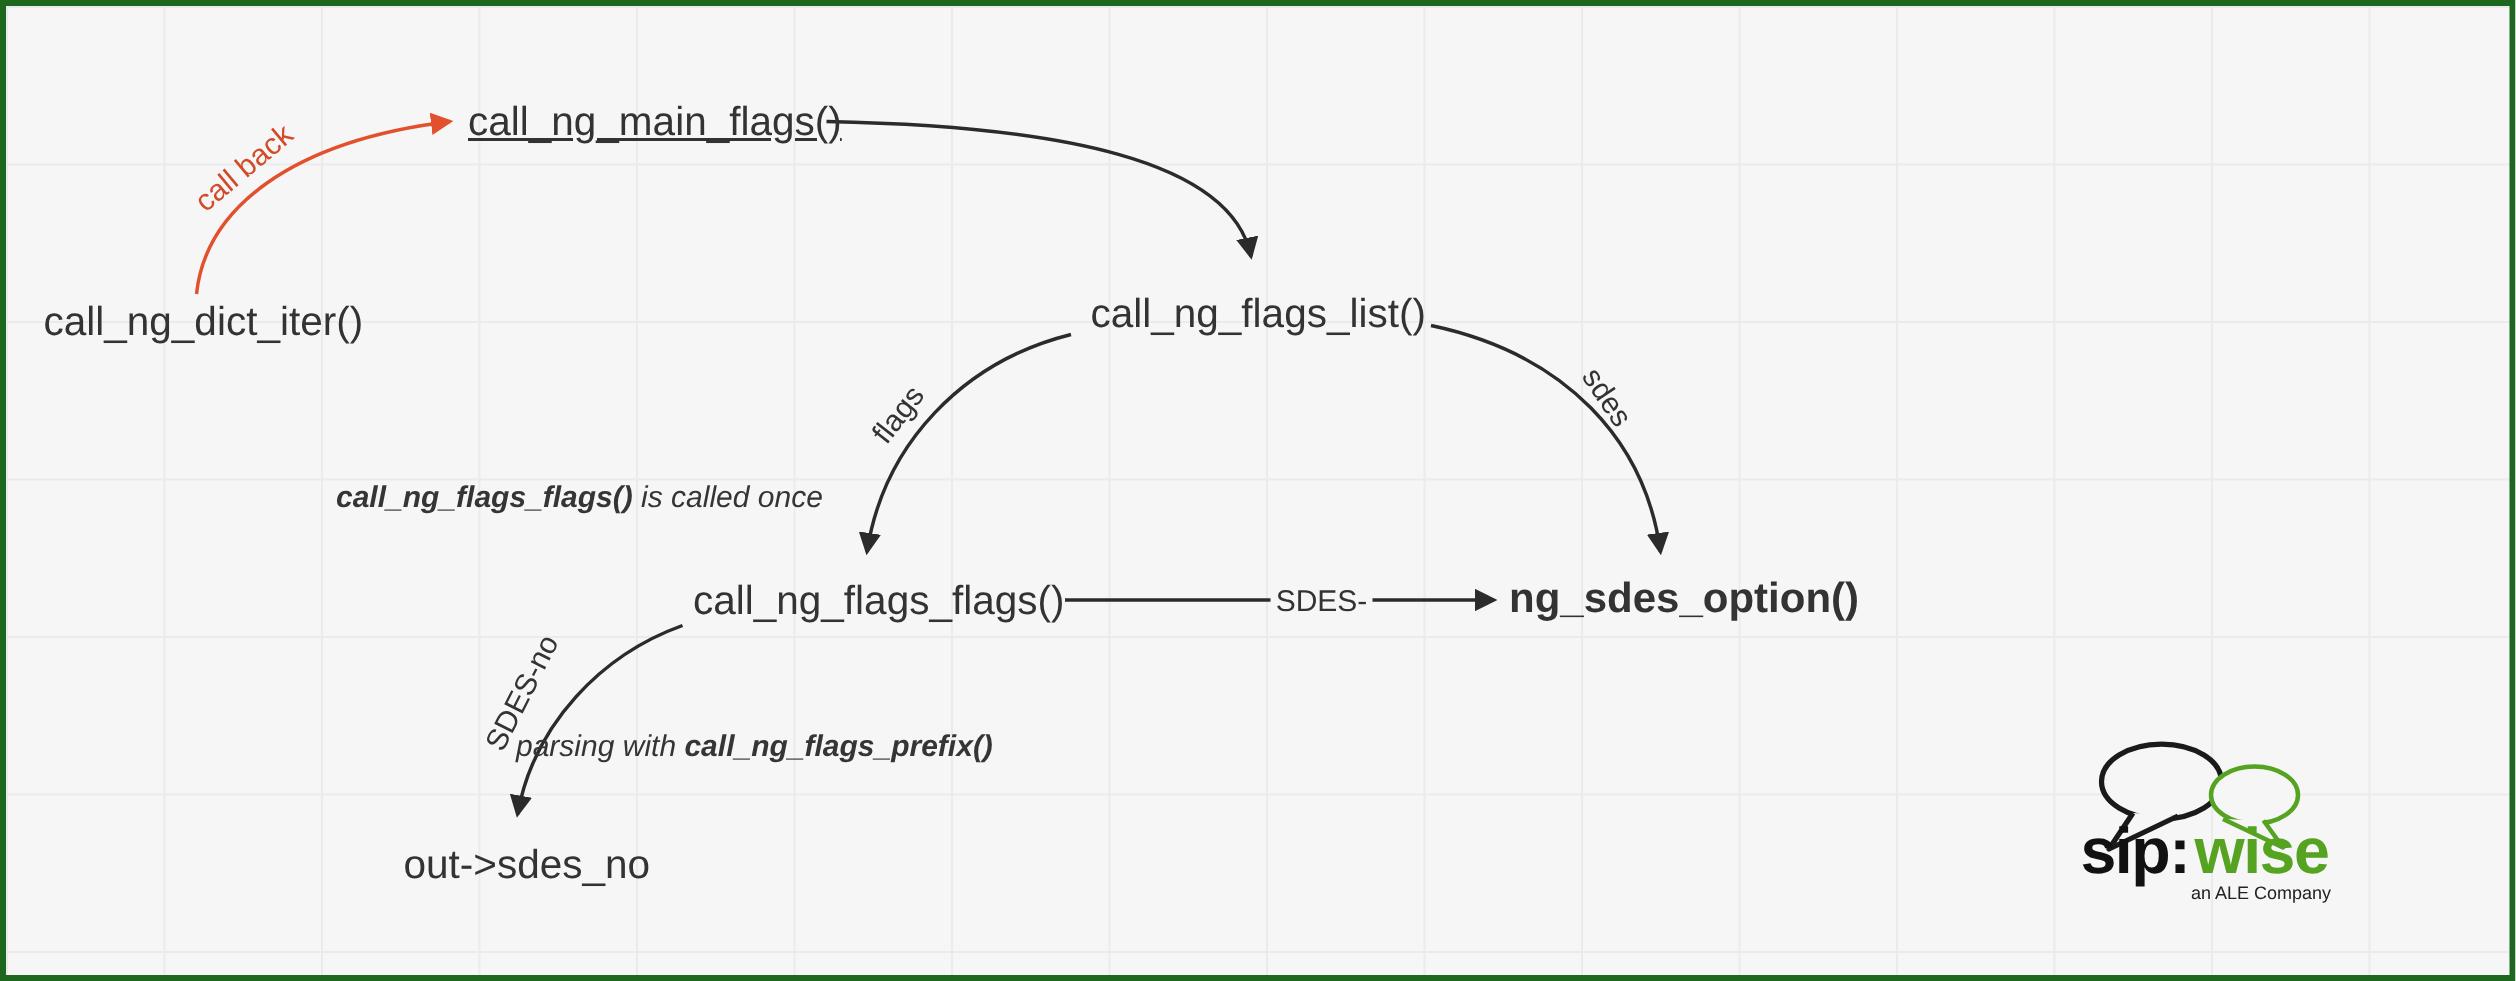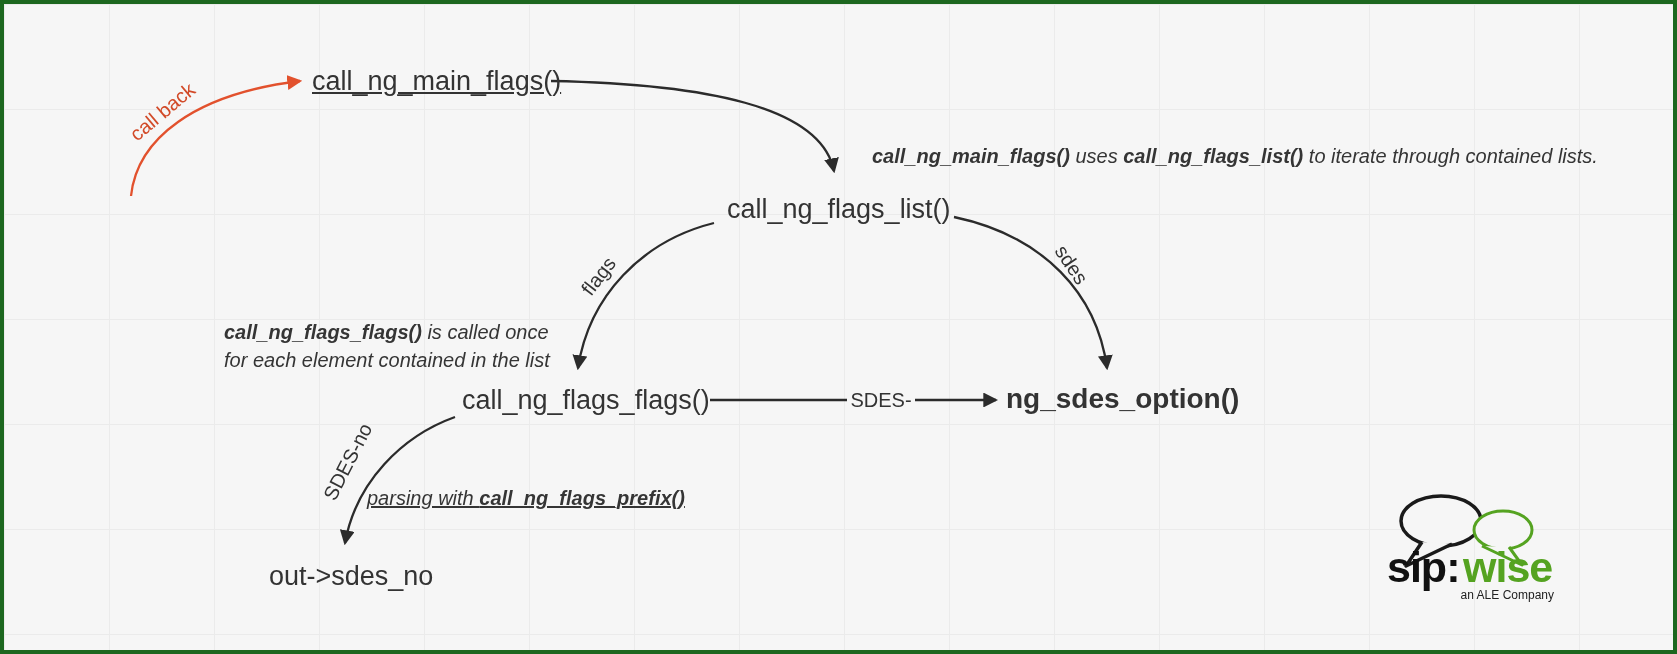--- a/index.html
+++ b/index.html
@@ -32,21 +32,21 @@
   .note{
     position:absolute;
     font-style:italic;
     font-size:20px;
     color:#353535;
     white-space:nowrap;
   }
   .note b{font-weight:700;}
   #note-list{left:868px;top:141px;}
   #note-flags{left:220px;top:314px;line-height:28px;}
-  #note-prefix{left:363px;top:483px;text-decoration:underline;}
+  #note-prefix{left:340px;top:483px;}
 
   svg.layer{
     position:absolute;
     left:0;top:0;
     width:1677px;height:654px;
     pointer-events:none;
   }
   .edge{fill:none;stroke:#2b2b2b;stroke-width:2.3;}
   .edge-red{fill:none;stroke:#e2512d;stroke-width:2.3;}
   .edge-label{font-family:"Liberation Sans",sans-serif;font-size:20px;fill:#333333;}
@@ -91,37 +91,34 @@
       <ellipse cx="1437" cy="517" rx="40" ry="25" fill="#f6f6f6" stroke="#1a1a1a" stroke-width="3.5"></ellipse>
       <path d="M 1418 538 L 1402 562 L 1448 540" fill="#f6f6f6" stroke="#1a1a1a" stroke-width="3.5" stroke-linejoin="round"></path>
       <ellipse cx="1499" cy="526" rx="29" ry="19" fill="#f6f6f6" stroke="#55a321" stroke-width="3"></ellipse>
       <path d="M 1505 543 L 1518 561 L 1478 542" fill="#f6f6f6" stroke="#55a321" stroke-width="3" stroke-linejoin="round"></path>
       <text class="logo-text" x="1383" y="578" fill="#111111">sip:</text>
       <text class="logo-text" x="1459" y="578" fill="#55a321">wise</text>
       <text class="logo-tag" x="1550" y="595" text-anchor="end">an ALE Company</text>
     </g>
   </svg>
 
+  <div class="node" id="node-dict-iter">call_ng_dict_iter()</div>
 
   <div class="node" id="node-main-flags">call_ng_main_flags()</div>
 
   <div class="node" id="node-flags-list">call_ng_flags_list()</div>
 
   <div class="node" id="node-flags-flags">call_ng_flags_flags()</div>
 
   <div class="node" id="node-sdes-option">ng_sdes_option()</div>
 
   <div class="node" id="node-out-sdes">out-&gt;sdes_no</div>
 
-  <div class="note" id="note-list">
-    <b>call_ng_main_flags()</b><span> uses </span><b>call_ng_flags_list()</b><span> to iterate through contained lists.</span>
-  </div>
 
   <div class="note" id="note-flags">
     <div><b>call_ng_flags_flags()</b><span> is called once</span></div>
-    <div><span>for each element contained in the list</span></div>
   </div>
 
   <div class="note" id="note-prefix">
     <span>parsing with </span><b>call_ng_flags_prefix()</b>
   </div>
 
 </div>
 
 </body></html>

